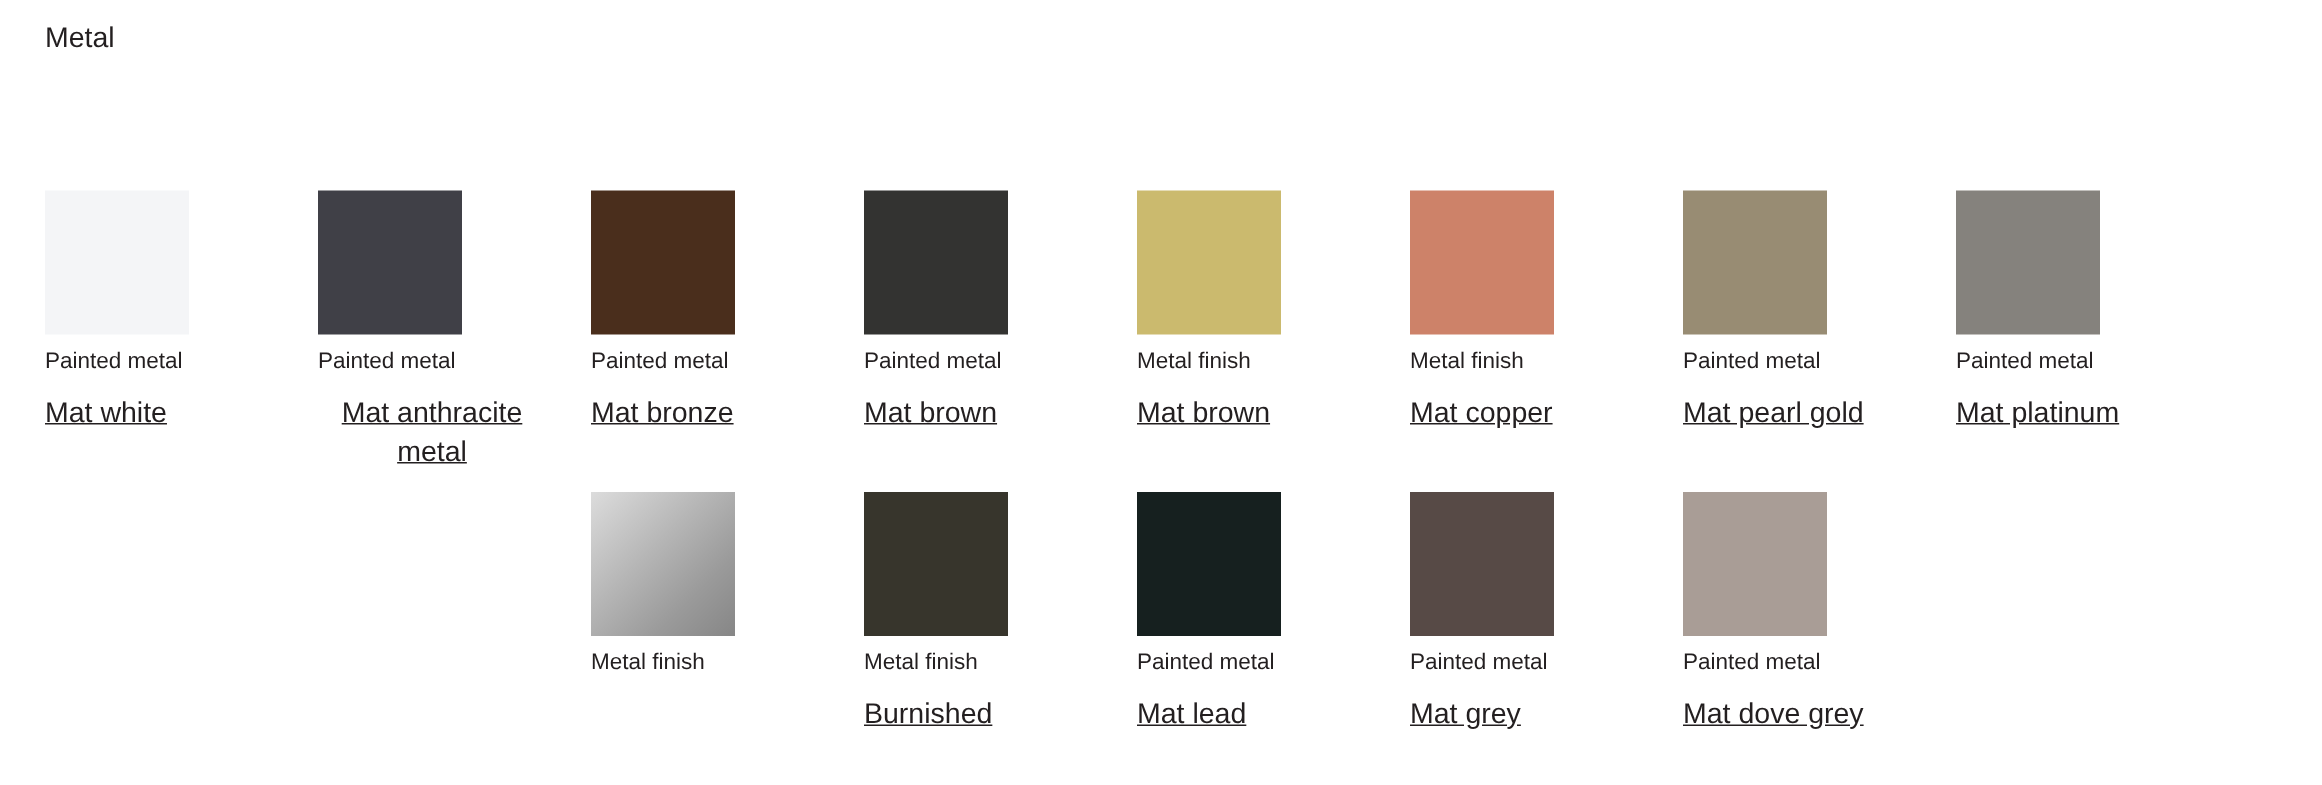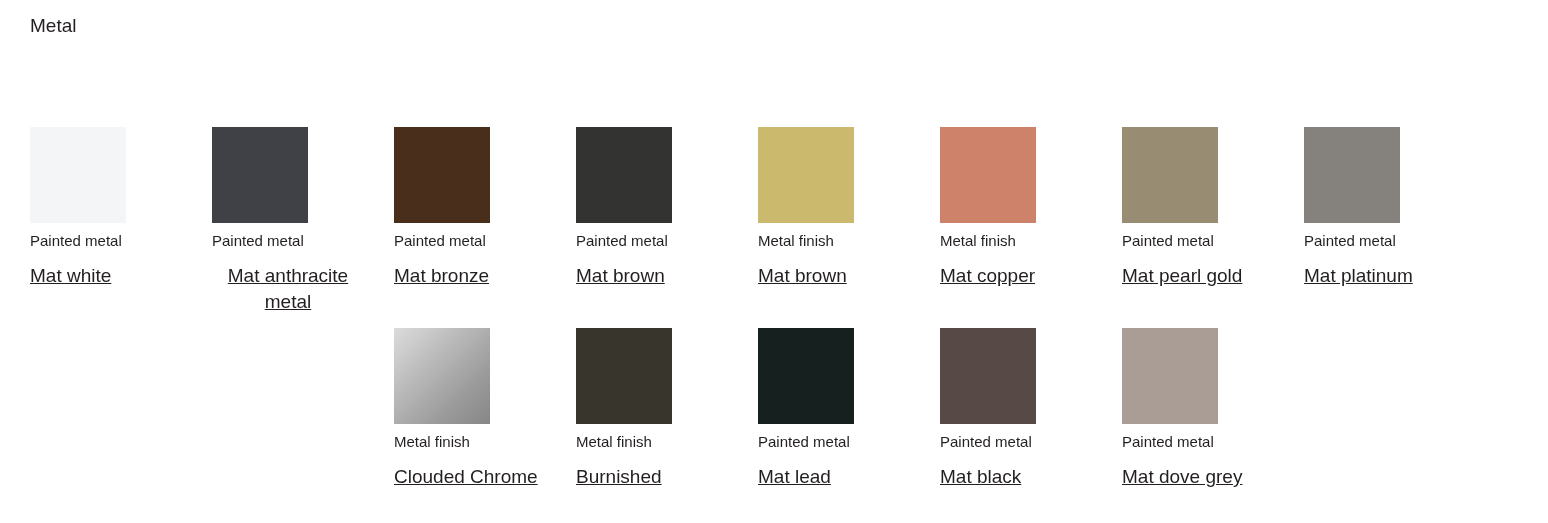--- a/index.html
+++ b/index.html
@@ -136,36 +136,35 @@
         <div class="swatch-name"></div>
       </div>
       <div class="swatch-cell is-empty">
         <div class="swatch-chip" title="" style="background: transparent;"></div>
         <div class="swatch-finish"></div>
         <div class="swatch-name"></div>
       </div>
       <div class="swatch-cell">
         <div class="swatch-chip" title="Clouded Chrome" style="background: linear-gradient(135deg, rgb(220, 220, 220) 0%, rgb(181, 181, 181) 42%, rgb(154, 154, 154) 72%, rgb(134, 134, 134) 100%);"></div>
         <div class="swatch-finish">Metal finish</div>
-        <div class="swatch-name">Clouded Chrome</div>
       </div>
       <div class="swatch-cell">
         <div class="swatch-chip" title="Burnished" style="background: rgb(55, 53, 44);"></div>
         <div class="swatch-finish">Metal finish</div>
         <div class="swatch-name">Burnished</div>
       </div>
       <div class="swatch-cell">
         <div class="swatch-chip" title="Mat black" style="background: rgb(22, 32, 31);"></div>
         <div class="swatch-finish">Painted metal</div>
         <div class="swatch-name">Mat lead</div>
       </div>
       <div class="swatch-cell">
         <div class="swatch-chip" title="Mat brown" style="background: rgb(87, 74, 70);"></div>
         <div class="swatch-finish">Painted metal</div>
-        <div class="swatch-name">Mat black</div>
+        <div class="swatch-name">Mat grey</div>
       </div>
       <div class="swatch-cell">
         <div class="swatch-chip" title="Mat dove grey" style="background: rgb(169, 157, 150);"></div>
         <div class="swatch-finish">Painted metal</div>
         <div class="swatch-name">Mat dove grey</div>
       </div>
       <div class="swatch-cell is-empty">
         <div class="swatch-chip" title="" style="background: transparent;"></div>
         <div class="swatch-finish"></div>
         <div class="swatch-name"></div>

